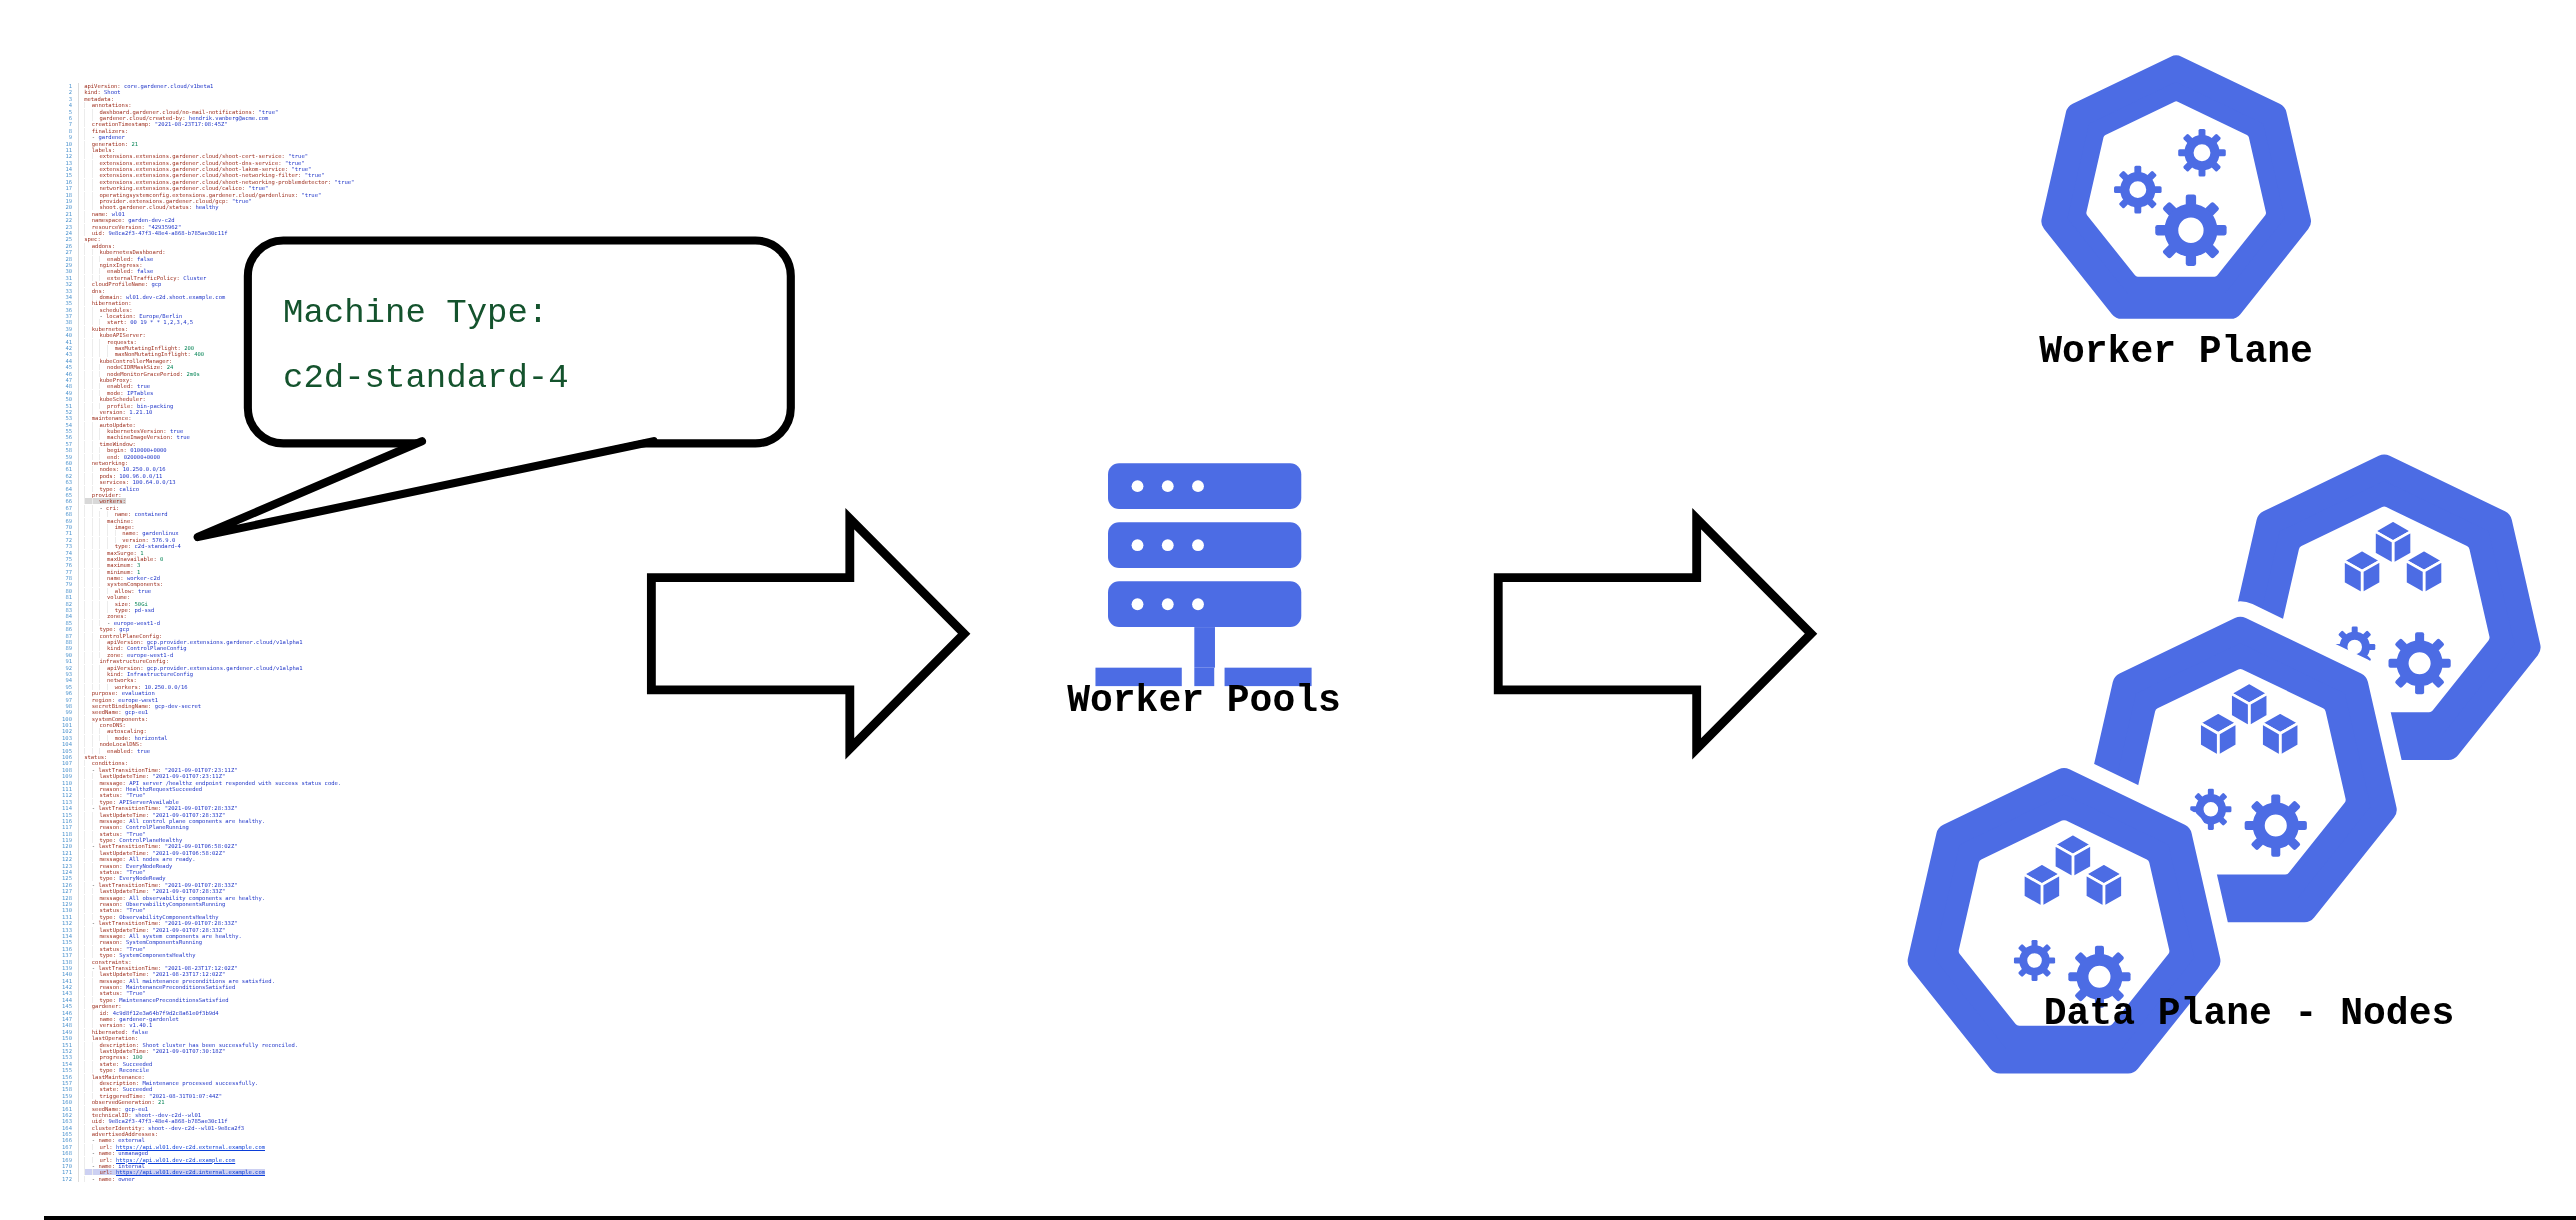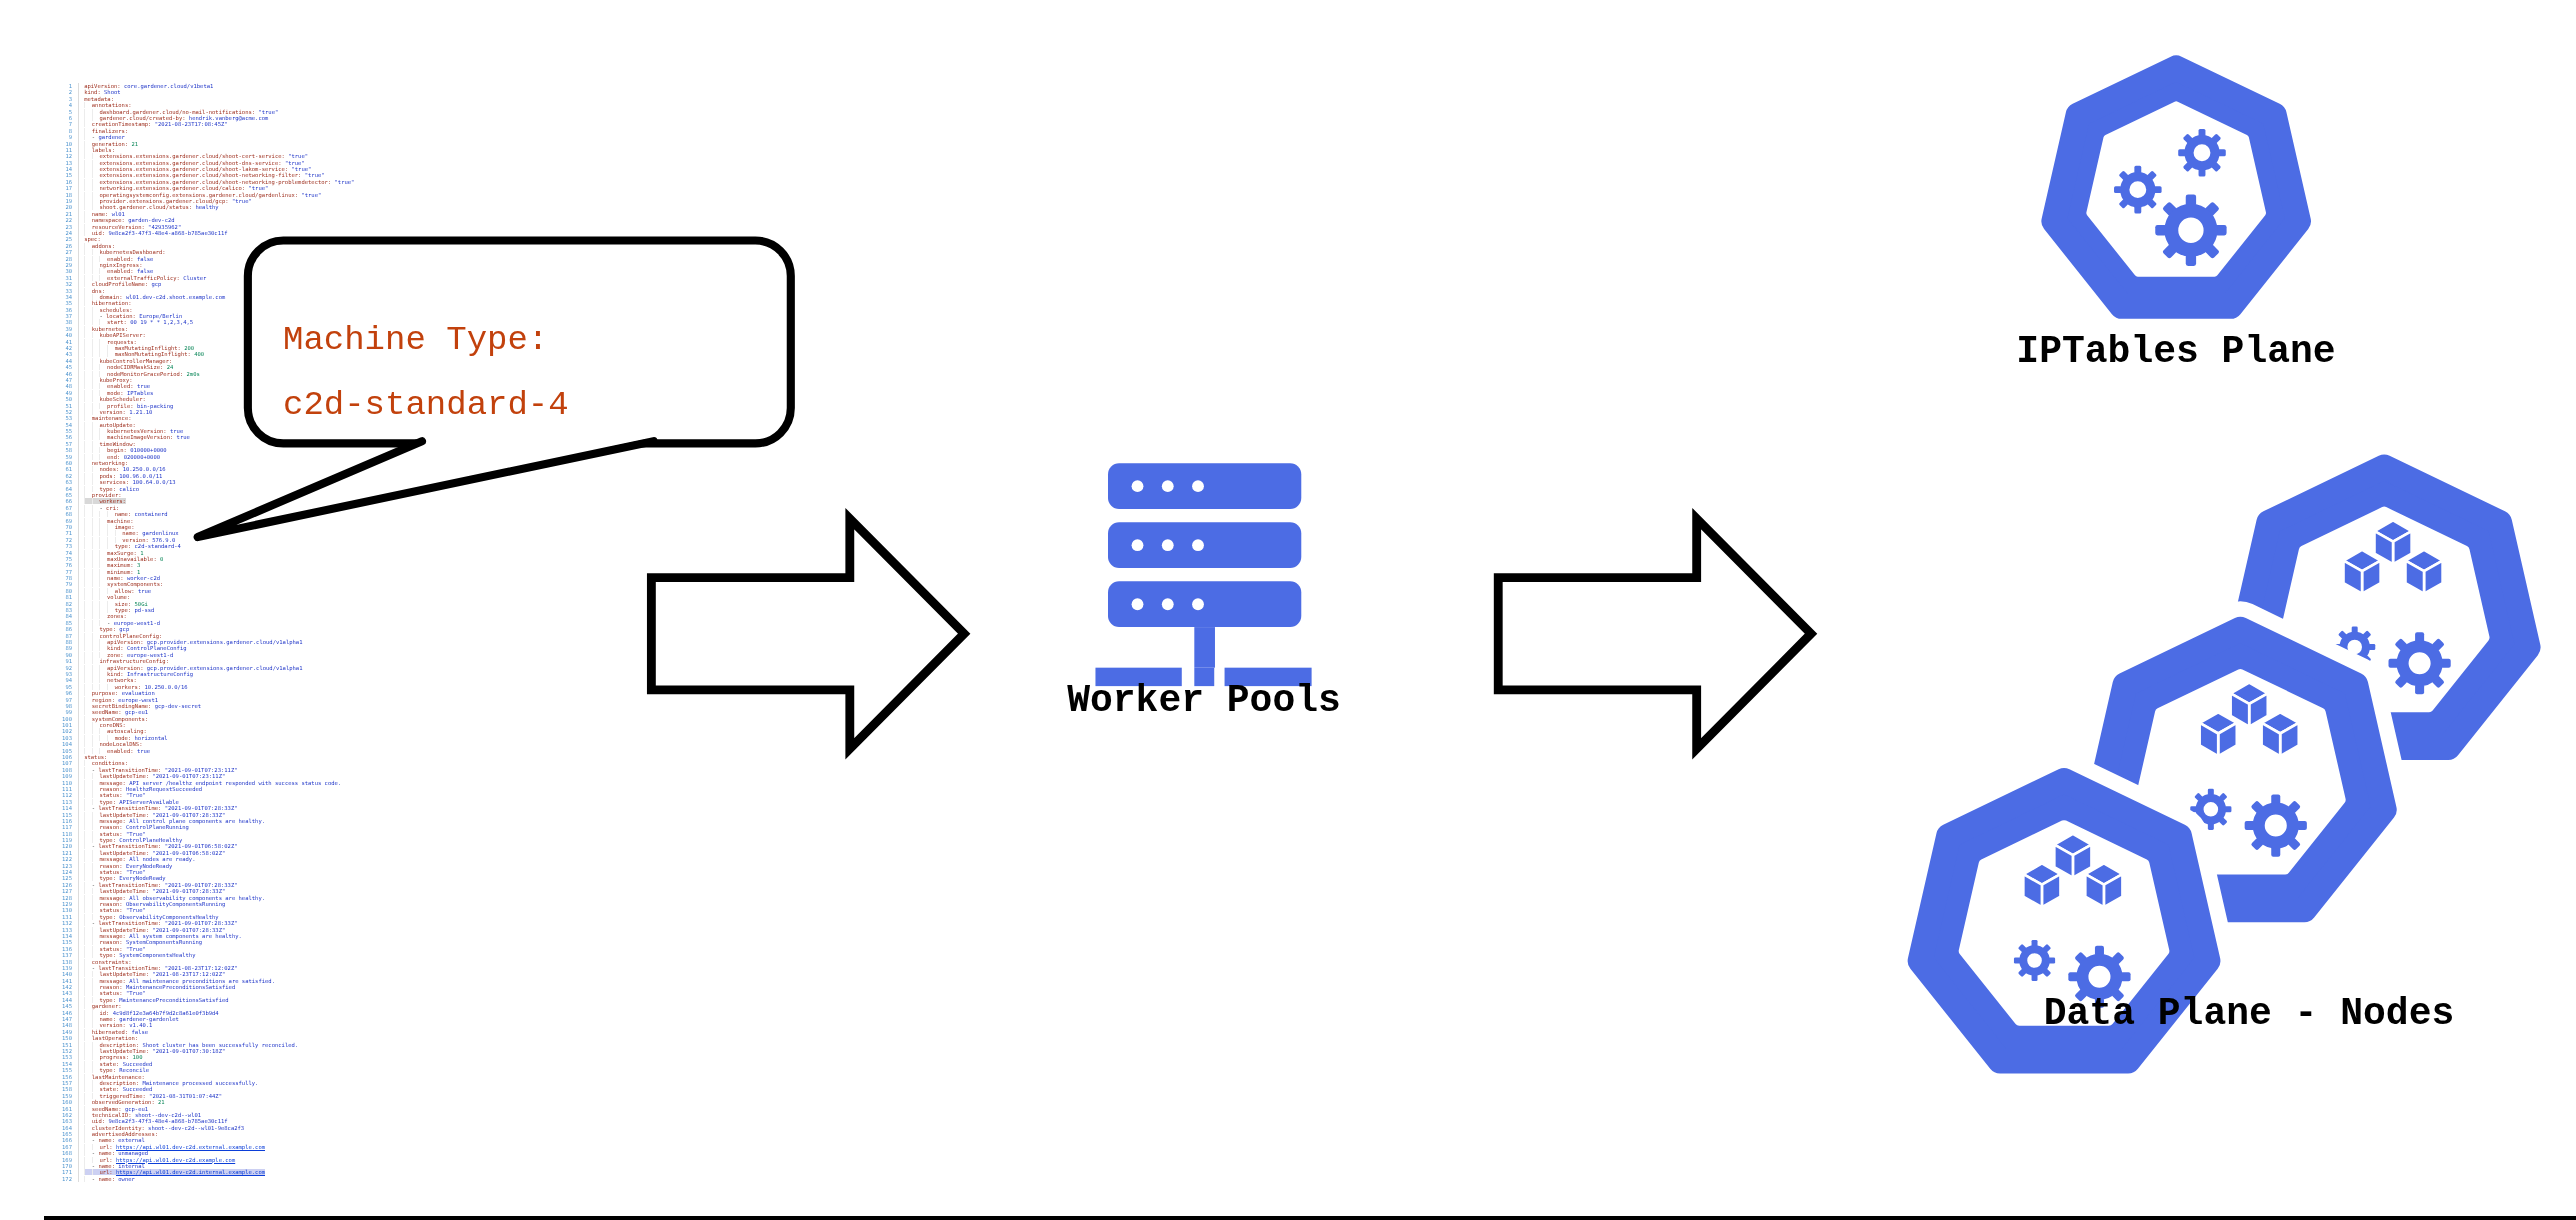--- a/index.html
+++ b/index.html
@@ -18,21 +18,21 @@
   .cl{height:6.4px;line-height:6.4px;font:5.5px "DejaVu Sans Mono",monospace;
       white-space:pre;color:#444;}
   .k{color:var(--kc);} .s{color:var(--sc);} .n{color:var(--nc);}
   .u{color:var(--uc);text-decoration:underline;}
   .ct.hl{background:var(--hlc);} .ct.sel{background:var(--selc);}
   .ig{border-left:0.7px solid #ececec;}
   
   #gfx{position:absolute;left:0;top:0;width:2576px;height:1221px;}
   
   .bubble-text{position:absolute;left:283px;font:34px "Liberation Mono",monospace;
-               color:#c2410c;white-space:nowrap;margin-top:27px;}
+               color:#14532d;white-space:nowrap;}
   #bubble-line1{top:294px;} #bubble-line2{top:359px;}
   .big-label{position:absolute;transform:translateX(-50%);font:bold 38px "Liberation Mono",monospace;
              color:#000;white-space:nowrap;}
   #worker-pools-label{left:1204px;top:679px;}
   #control-plane-label{left:2176px;top:330px;}
   #data-plane-label{left:2227px;top:992px;margin-left:22px;}
   #bottom-border{position:absolute;left:44px;right:0;bottom:0;height:5.2px;background:#000;}
 </style>
 </head>
 <body>
@@ -468,18 +468,18 @@
 
     <use href="#node" transform="translate(3232,833)"></use>
     <use href="#node" transform="translate(3037,1053)"></use>
     <use href="#node" transform="translate(2798,1258)"></use>
   </svg>
 
   <div class="bubble-text" id="bubble-line1">Machine Type:</div>
   <div class="bubble-text" id="bubble-line2">c2d-standard-4</div>
 
   <div class="big-label" id="worker-pools-label">Worker Pools</div>
-  <div class="big-label" id="control-plane-label">IPTables Plane</div>
+  <div class="big-label" id="control-plane-label">Worker Plane</div>
   <div class="big-label" id="data-plane-label">Data Plane - Nodes</div>
 
   <div id="bottom-border"></div>
 </div>
 
 
 </body></html>

